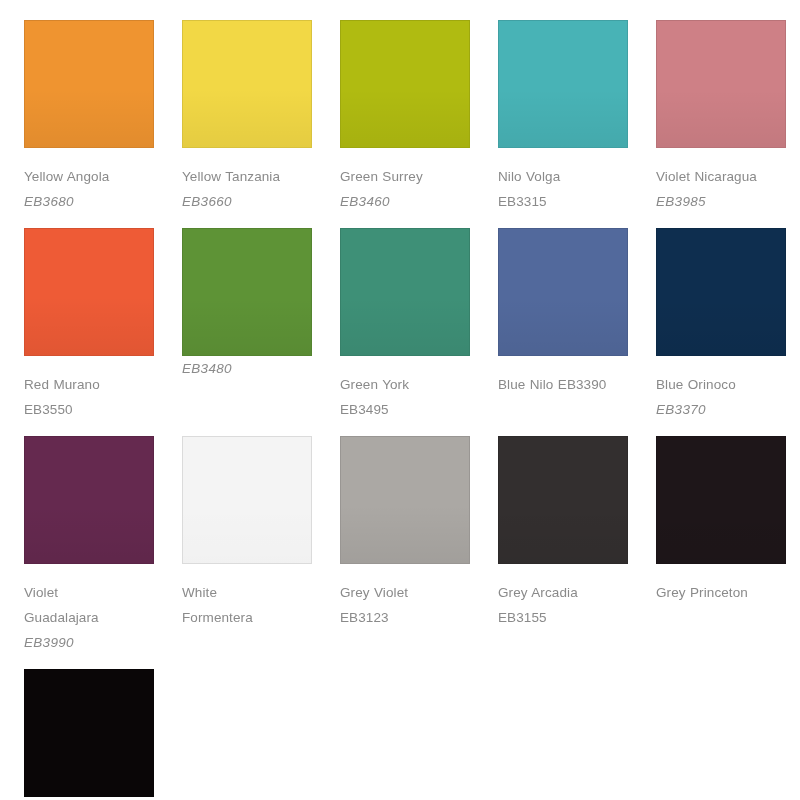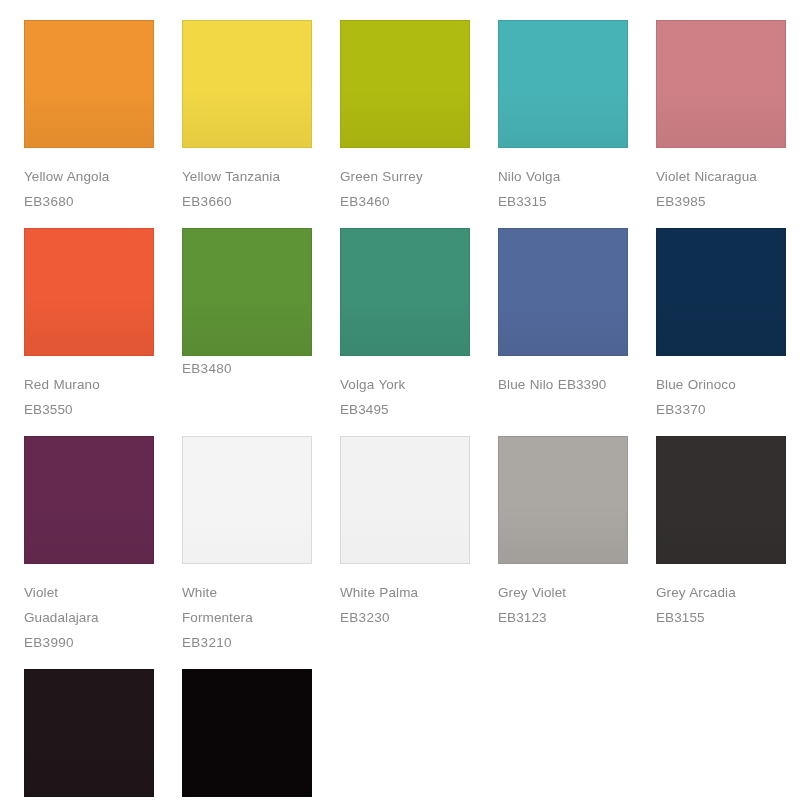--- a/index.html
+++ b/index.html
@@ -57,20 +57,21 @@
     line-height: 25px;
     color: #8a8a8a;
     letter-spacing: 0.1px;
     word-spacing: 0.5px;
   }
   .swatch-code {
     font-size: 13.5px;
     line-height: 25px;
     color: #8a8a8a;
     letter-spacing: 0.3px;
+    font-style: italic;
   }
   .swatch-code:empty { display: none; }
 </style>
 </head>
 <body>
 
 <div id="palette-grid">
     <div class="swatch-card">
       <div class="swatch-chip" style="background-color: rgb(239, 148, 48);"></div>
       <div class="swatch-label">Yellow Angola</div>
@@ -98,45 +99,39 @@
     <div class="swatch-card">
       <div class="swatch-chip" style="background-color: rgb(238, 91, 54);"></div>
       <div class="swatch-label">Red Murano EB3550</div>
     </div>
     <div class="swatch-card">
       <div class="swatch-chip" style="background-color: rgb(94, 147, 54);"></div>
       <div class="swatch-code">EB3480</div>
     </div>
     <div class="swatch-card">
       <div class="swatch-chip" style="background-color: rgb(62, 144, 119);"></div>
-      <div class="swatch-label">Volga York EB3495</div>
+      <div class="swatch-label">Green York EB3495</div>
     </div>
     <div class="swatch-card">
       <div class="swatch-chip" style="background-color: rgb(82, 105, 156);"></div>
       <div class="swatch-label">Blue Nilo EB3390</div>
     </div>
     <div class="swatch-card">
       <div class="swatch-chip" style="background-color: rgb(14, 46, 79);"></div>
       <div class="swatch-label">Blue Orinoco</div>
       <div class="swatch-code">EB3370</div>
     </div>
     <div class="swatch-card">
       <div class="swatch-chip" style="background-color: rgb(101, 41, 79);"></div>
       <div class="swatch-label">Violet Guadalajara</div>
       <div class="swatch-code">EB3990</div>
     </div>
     <div class="swatch-card">
       <div class="swatch-chip light" style="background-color: rgb(244, 244, 244);"></div>
       <div class="swatch-label">White Formentera</div>
-      <div class="swatch-code">EB3210</div>
-    </div>
-    <div class="swatch-card">
-      <div class="swatch-chip light" style="background-color: rgb(242, 242, 242);"></div>
-      <div class="swatch-label">White Palma</div>
-      <div class="swatch-code">EB3230</div>
     </div>
     <div class="swatch-card">
       <div class="swatch-chip" style="background-color: rgb(171, 168, 164);"></div>
       <div class="swatch-label">Grey Violet EB3123</div>
     </div>
     <div class="swatch-card">
       <div class="swatch-chip" style="background-color: rgb(51, 47, 47);"></div>
       <div class="swatch-label">Grey Arcadia EB3155</div>
     </div>
     <div class="swatch-card">

